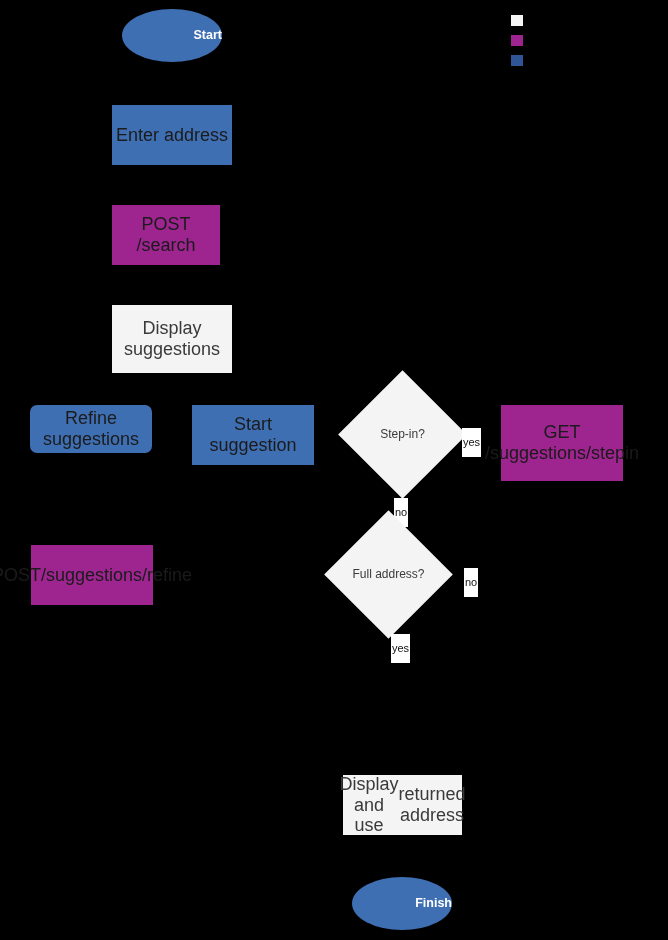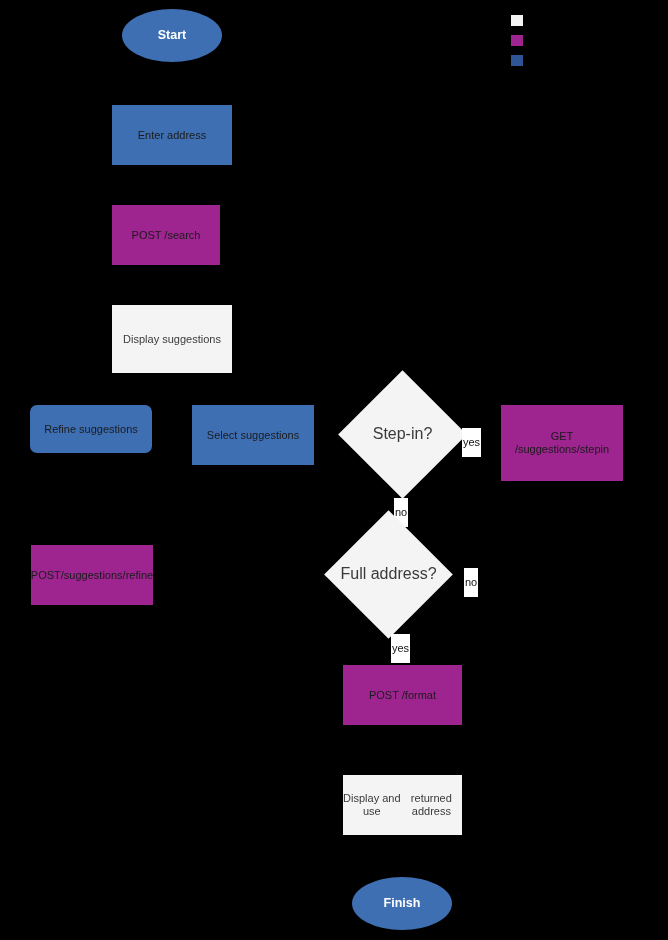--- a/index.html
+++ b/index.html
@@ -18,48 +18,49 @@
   .node {
     position: absolute;
     display: flex;
     align-items: center;
     justify-content: center;
     text-align: center;
     box-sizing: border-box;
     line-height: 1.15;
   }
   .node-process {
-    font-size: 11px;
+    font-size: 18px;
     color: #1b1b1b;
   }
   .node-process.fill-blue { background: #3f6fb3; }
   .node-process.fill-magenta { background: #9e2490; }
   .node-process.fill-white { background: #f4f4f4; color: #3a3a3a; }
 
   .node-terminal {
     border-radius: 50%;
     background: #3f6fb3;
     color: #ffffff;
     font-size: 12.5px;
     font-weight: bold;
+    justify-content: flex-end;
   }
 
   .node-decision {
     background: transparent;
   }
   .decision-shape {
     position: absolute;
     inset: 0;
     background: #f4f4f4;
     transform: rotate(45deg);
   }
   .decision-label {
     position: relative;
     z-index: 2;
-    font-size: 16px;
+    font-size: 12px;
     color: #3a3a3a;
     white-space: nowrap;
   }
 
   .edge-label {
     position: absolute;
     background: #ffffff;
     color: #111111;
     font-size: 11px;
     line-height: 13px;
@@ -121,21 +122,21 @@
 
   <div class="node node-process fill-white" style="left:112px; top:305px; width:120px; height:68px;">
     <span>Display suggestions</span>
   </div>
 
   <div class="node node-process fill-blue" style="left:30px; top:405px; width:122px; height:48px;border-radius:7px;">
     <span>Refine suggestions</span>
   </div>
 
   <div class="node node-process fill-blue" style="left:192px; top:405px; width:122px; height:60px;">
-    <span>Select suggestions</span>
+    <span>Start suggestion</span>
   </div>
 
   <div class="node node-decision" style="left:357px; top:389px; width:91px; height:91px;">
     <span class="decision-shape"></span>
     <span class="decision-label">Step-in?</span>
   </div>
 
   <div class="edge-label" style="left:462px; top:428px;">yes</div>
 
   <div class="edge-label" style="left:394px; top:498px;">no</div>
@@ -152,23 +153,20 @@
 
   <div class="node node-decision" style="left:343px; top:529px; width:91px; height:91px;">
     <span class="decision-shape"></span>
     <span class="decision-label">Full address?</span>
   </div>
 
   <div class="edge-label" style="left:464px; top:568px;">no</div>
 
   <div class="edge-label" style="left:391px; top:634px;">yes</div>
 
-  <div class="node node-process fill-magenta" style="left:343px; top:665px; width:119px; height:60px;">
-    <span>POST /format</span>
-  </div>
 
   <div class="node node-process fill-white" style="left:343px; top:775px; width:119px; height:60px; flex-direction:row;">
     <span>Display and use</span>
     <span>returned address</span>
   </div>
 
   <div class="node node-terminal" style="left:352px; top:877px; width:100px; height:53px;">
     <span>Finish</span>
   </div>
 

